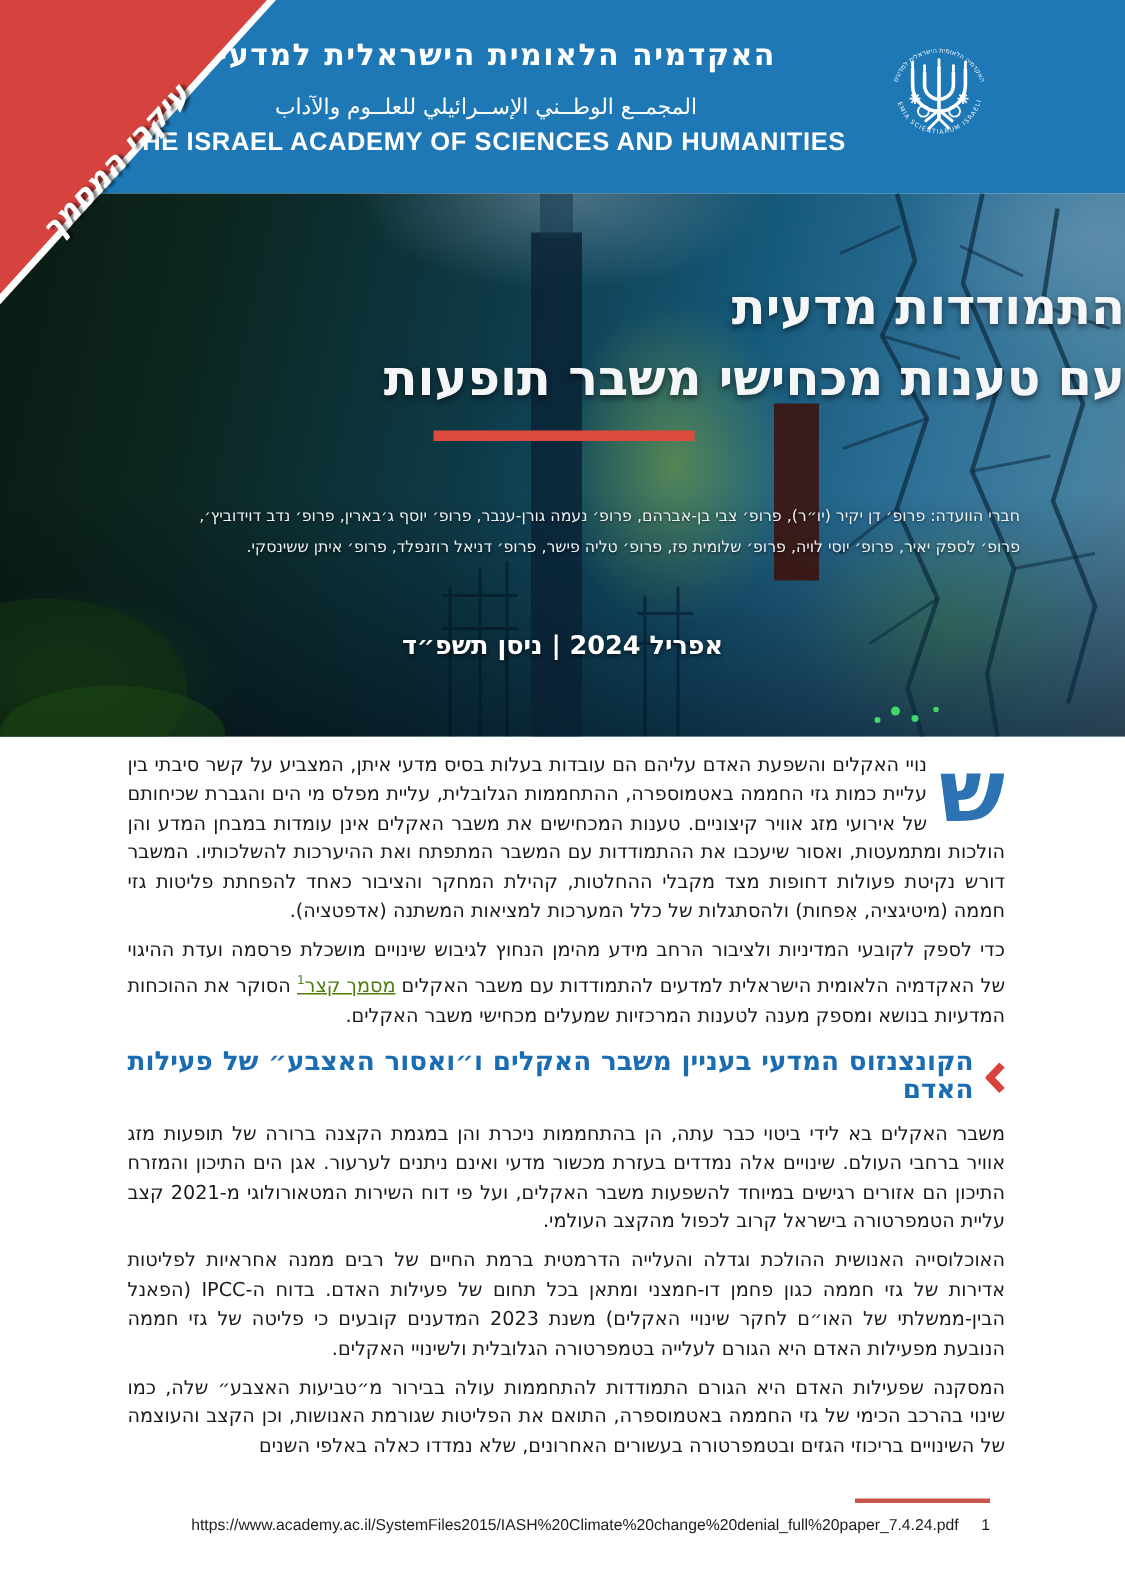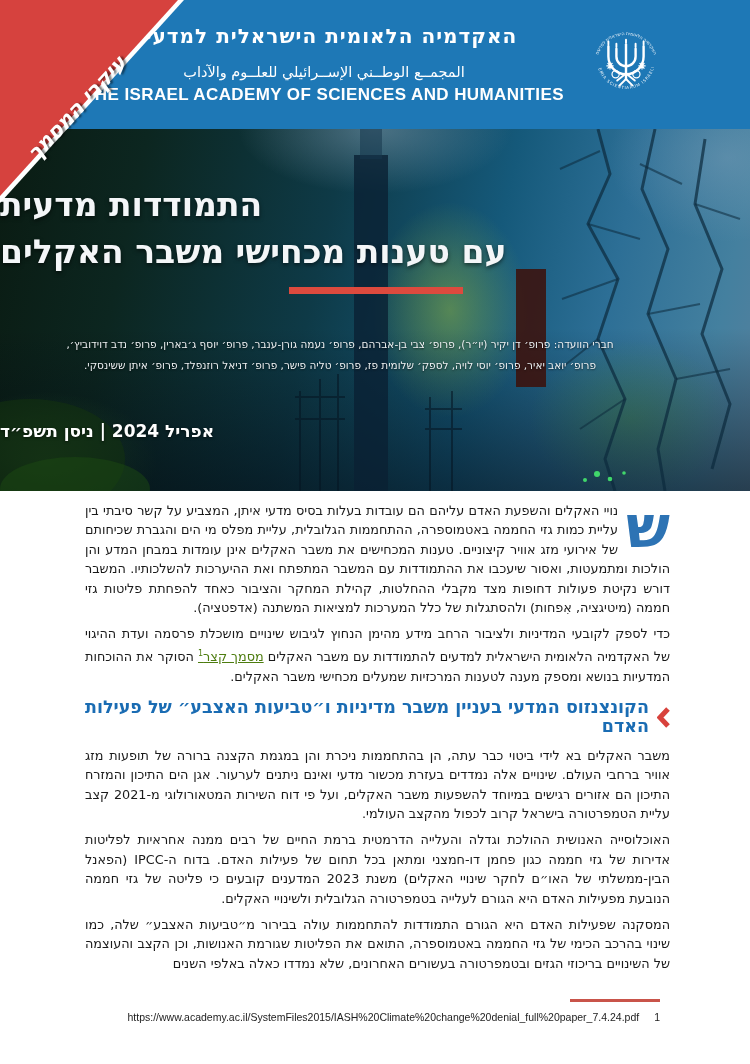--- a/index.html
+++ b/index.html
@@ -28,27 +28,27 @@
   .hero{position:absolute;top:129px;left:0;width:750px;height:362px;
     background:
       linear-gradient(180deg, rgba(2,8,16,0) 55%, rgba(2,8,16,.55) 100%),
       radial-gradient(170px 120px at 97% 8%,  rgba(125,160,185,.45), transparent 70%),
       radial-gradient(110px 150px at 60% 50%, rgba(150,185,60,.50), transparent 72%),
       radial-gradient(140px 110px at 84% 80%, rgba(85,160,60,.38),  transparent 72%),
       radial-gradient(160px 100px at 6% 92%,  rgba(70,145,55,.40),  transparent 70%),
       radial-gradient(190px 90px  at 50% 0%,  rgba(150,175,195,.45),transparent 72%),
       linear-gradient(102deg,#0a1b12 0%,#0c2620 18%,#0e3a47 42%,#15597a 63%,#2d6f96 78%,#44809f 92%,#55809d 100%);}
   .hero svg.scene{position:absolute;inset:0;}
-  .hero-title{position:absolute;top:52px;left:0;width:750px;text-align:left;color:#f4f6f8;
+  .hero-title{position:absolute;top:52px;left:0;width:750px;text-align:right;color:#f4f6f8;
               font-weight:bold;font-size:33px;line-height:47px;text-shadow:0 2px 4px rgba(0,0,0,.55);}
   .hero-bar{position:absolute;top:158px;left:289px;width:174px;height:7px;background:#dd4a3e;}
-  .committee{position:absolute;top:205px;left:0;width:680px;text-align:center;color:#eef1f3;
+  .committee{position:absolute;top:205px;left:0;width:680px;text-align:right;color:#eef1f3;
              font-size:10.5px;line-height:21px;white-space:nowrap;direction:rtl;
              text-shadow:0 1px 2px rgba(0,0,0,.6);}
-  .hero-date{position:absolute;top:292px;left:0;width:750px;text-align:left;direction:rtl;
+  .hero-date{position:absolute;top:292px;left:0;width:750px;text-align:center;direction:rtl;
              color:#ffffff;font-weight:bold;font-size:17px;text-shadow:0 1px 3px rgba(0,0,0,.6);}
 
   
   .content{position:absolute;top:491px;right:0;left:0;padding:10px 80px 0 85px;
            direction:rtl;text-align:justify;color:#1a1a1a;font-size:12.8px;line-height:19.4px;}
   .content p{margin:0 0 7px;}
   .dropcap{float:right;font-size:58px;line-height:46px;font-weight:bold;color:#2d73b4;
            margin-left:8px;margin-top:3px;}
   .doc-link{color:#4d7c0f;text-decoration:underline;cursor:pointer;}
   .doc-link sup{font-size:8px;}
@@ -130,45 +130,45 @@
       <g fill="#45e86e" opacity="0.9">
         <circle cx="597" cy="345" r="3"></circle>
           <circle cx="610" cy="350" r="2.3"></circle>
         <circle cx="585" cy="351" r="2"></circle>
           <circle cx="624" cy="344" r="1.8"></circle>
       </g>
     </svg>
 
     <div class="hero-title">
       <div>התמודדות מדעית</div>
-      <div>עם טענות מכחישי משבר האקלים</div>
+      <div>עם טענות מכחישי משבר תופעות</div>
     </div>
     <div class="hero-bar"></div>
 
     <div class="committee">
       <div>חברי הוועדה: פרופ׳ דן יקיר (יו״ר), פרופ׳ צבי בן-אברהם, פרופ׳ נעמה גורן-ענבר, פרופ׳ יוסף ג׳בארין, פרופ׳ נדב דוידוביץ׳,</div>
-      <div>פרופ׳ יואב יאיר, פרופ׳ יוסי לויה, לספק׳ שלומית פז, פרופ׳ טליה פישר, פרופ׳ דניאל רוזנפלד, פרופ׳ איתן ששינסקי.</div>
+      <div>פרופ׳ לספק יאיר, פרופ׳ יוסי לויה, פרופ׳ שלומית פז, פרופ׳ טליה פישר, פרופ׳ דניאל רוזנפלד, פרופ׳ איתן ששינסקי.</div>
     </div>
 
     <div class="hero-date">אפריל 2024 | ניסן תשפ״ד</div>
   </div>
 
   <div class="content">
 
     <p><span class="dropcap">ש</span><span>נויי האקלים והשפעת האדם עליהם הם עובדות בעלות בסיס מדעי איתן, המצביע על קשר סיבתי בין עליית כמות גזי החממה באטמוספרה, ההתחממות הגלובלית, עליית מפלס מי הים והגברת שכיחותם של אירועי מזג אוויר קיצוניים. טענות המכחישים את משבר האקלים אינן עומדות במבחן המדע והן הולכות ומתמעטות, ואסור שיעכבו את ההתמודדות עם המשבר המתפתח ואת ההיערכות להשלכותיו. המשבר דורש נקיטת פעולות דחופות מצד מקבלי ההחלטות, קהילת המחקר והציבור כאחד להפחתת פליטות גזי חממה (מיטיגציה, אִפחות) ולהסתגלות של כלל המערכות למציאות המשתנה (אדפטציה).</span></p>
 
     <p><span>כדי לספק לקובעי המדיניות ולציבור הרחב מידע מהימן הנחוץ לגיבוש שינויים מושכלת פרסמה ועדת ההיגוי של האקדמיה הלאומית הישראלית למדעים להתמודדות עם משבר האקלים </span><a class="doc-link"><span>מסמך קצר</span><sup>1</sup></a><span> הסוקר את ההוכחות המדעיות בנושא ומספק מענה לטענות המרכזיות שמעלים מכחישי משבר האקלים.</span></p>
 
     <div class="section-heading">
       <span class="chev">
         <svg width="13" height="21" viewBox="0 0 13 21">
             <path d="M11,2 L3,10.5 L11,19" fill="none" stroke="#d8423c" stroke-width="5"></path>
           </svg>
       </span>
-      <span>הקונצנזוס המדעי בעניין משבר מדיניות ו״טביעות האצבע״ של פעילות האדם</span>
+      <span>הקונצנזוס המדעי בעניין משבר האקלים ו״ואסור האצבע״ של פעילות האדם</span>
     </div>
 
     <p>משבר האקלים בא לידי ביטוי כבר עתה, הן בהתחממות ניכרת והן במגמת הקצנה ברורה של תופעות מזג אוויר ברחבי העולם. שינויים אלה נמדדים בעזרת מכשור מדעי ואינם ניתנים לערעור. אגן הים התיכון והמזרח התיכון הם אזורים רגישים במיוחד להשפעות משבר האקלים, ועל פי דוח השירות המטאורולוגי מ-2021 קצב עליית הטמפרטורה בישראל קרוב לכפול מהקצב העולמי.</p>
     <p>האוכלוסייה האנושית ההולכת וגדלה והעלייה הדרמטית ברמת החיים של רבים ממנה אחראיות לפליטות אדירות של גזי חממה כגון פחמן דו-חמצני ומתאן בכל תחום של פעילות האדם. בדוח ה-IPCC (הפאנל הבין-ממשלתי של האו״ם לחקר שינויי האקלים) משנת 2023 המדענים קובעים כי פליטה של גזי חממה הנובעת מפעילות האדם היא הגורם לעלייה בטמפרטורה הגלובלית ולשינויי האקלים.</p>
     <p>המסקנה שפעילות האדם היא הגורם התמודדות להתחממות עולה בבירור מ״טביעות האצבע״ שלה, כמו שינוי בהרכב הכימי של גזי החממה באטמוספרה, התואם את הפליטות שגורמת האנושות, וכן הקצב והעוצמה של השינויים בריכוזי הגזים ובטמפרטורה בעשורים האחרונים, שלא נמדדו כאלה באלפי השנים</p>
   </div>
 
   <div class="footnote-sep"></div>
   <div class="footnote">
     <span>1</span>

